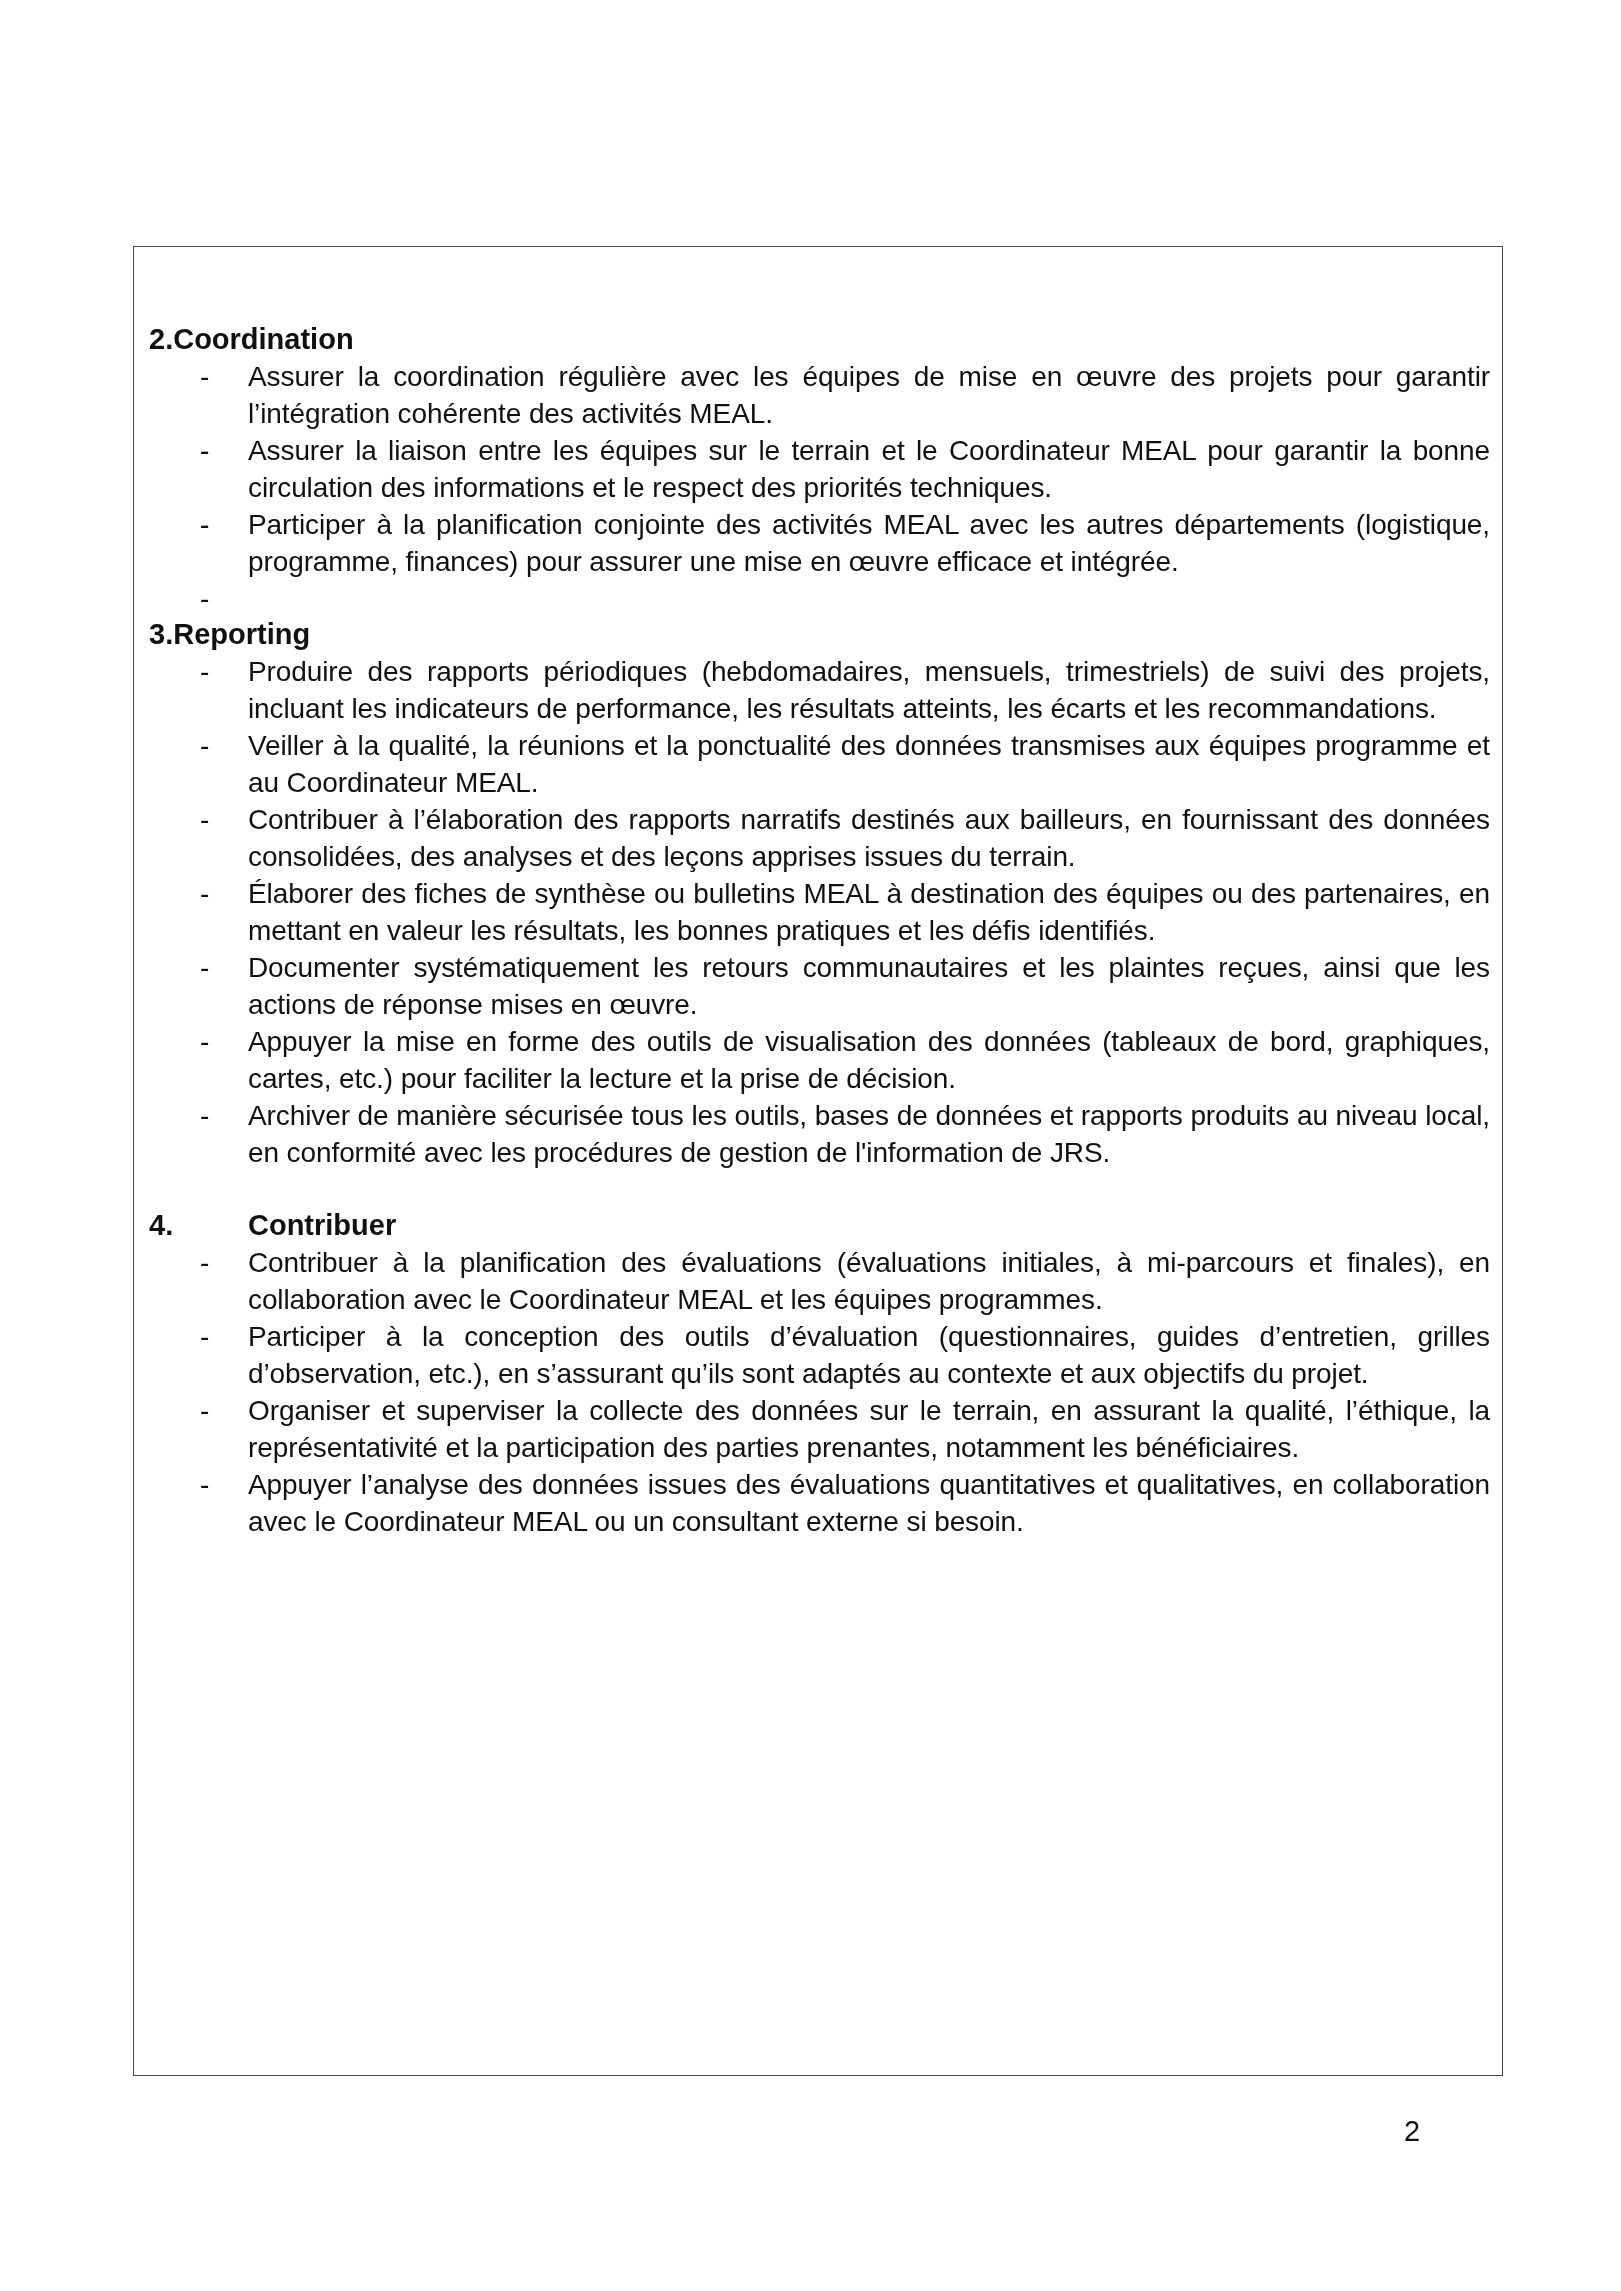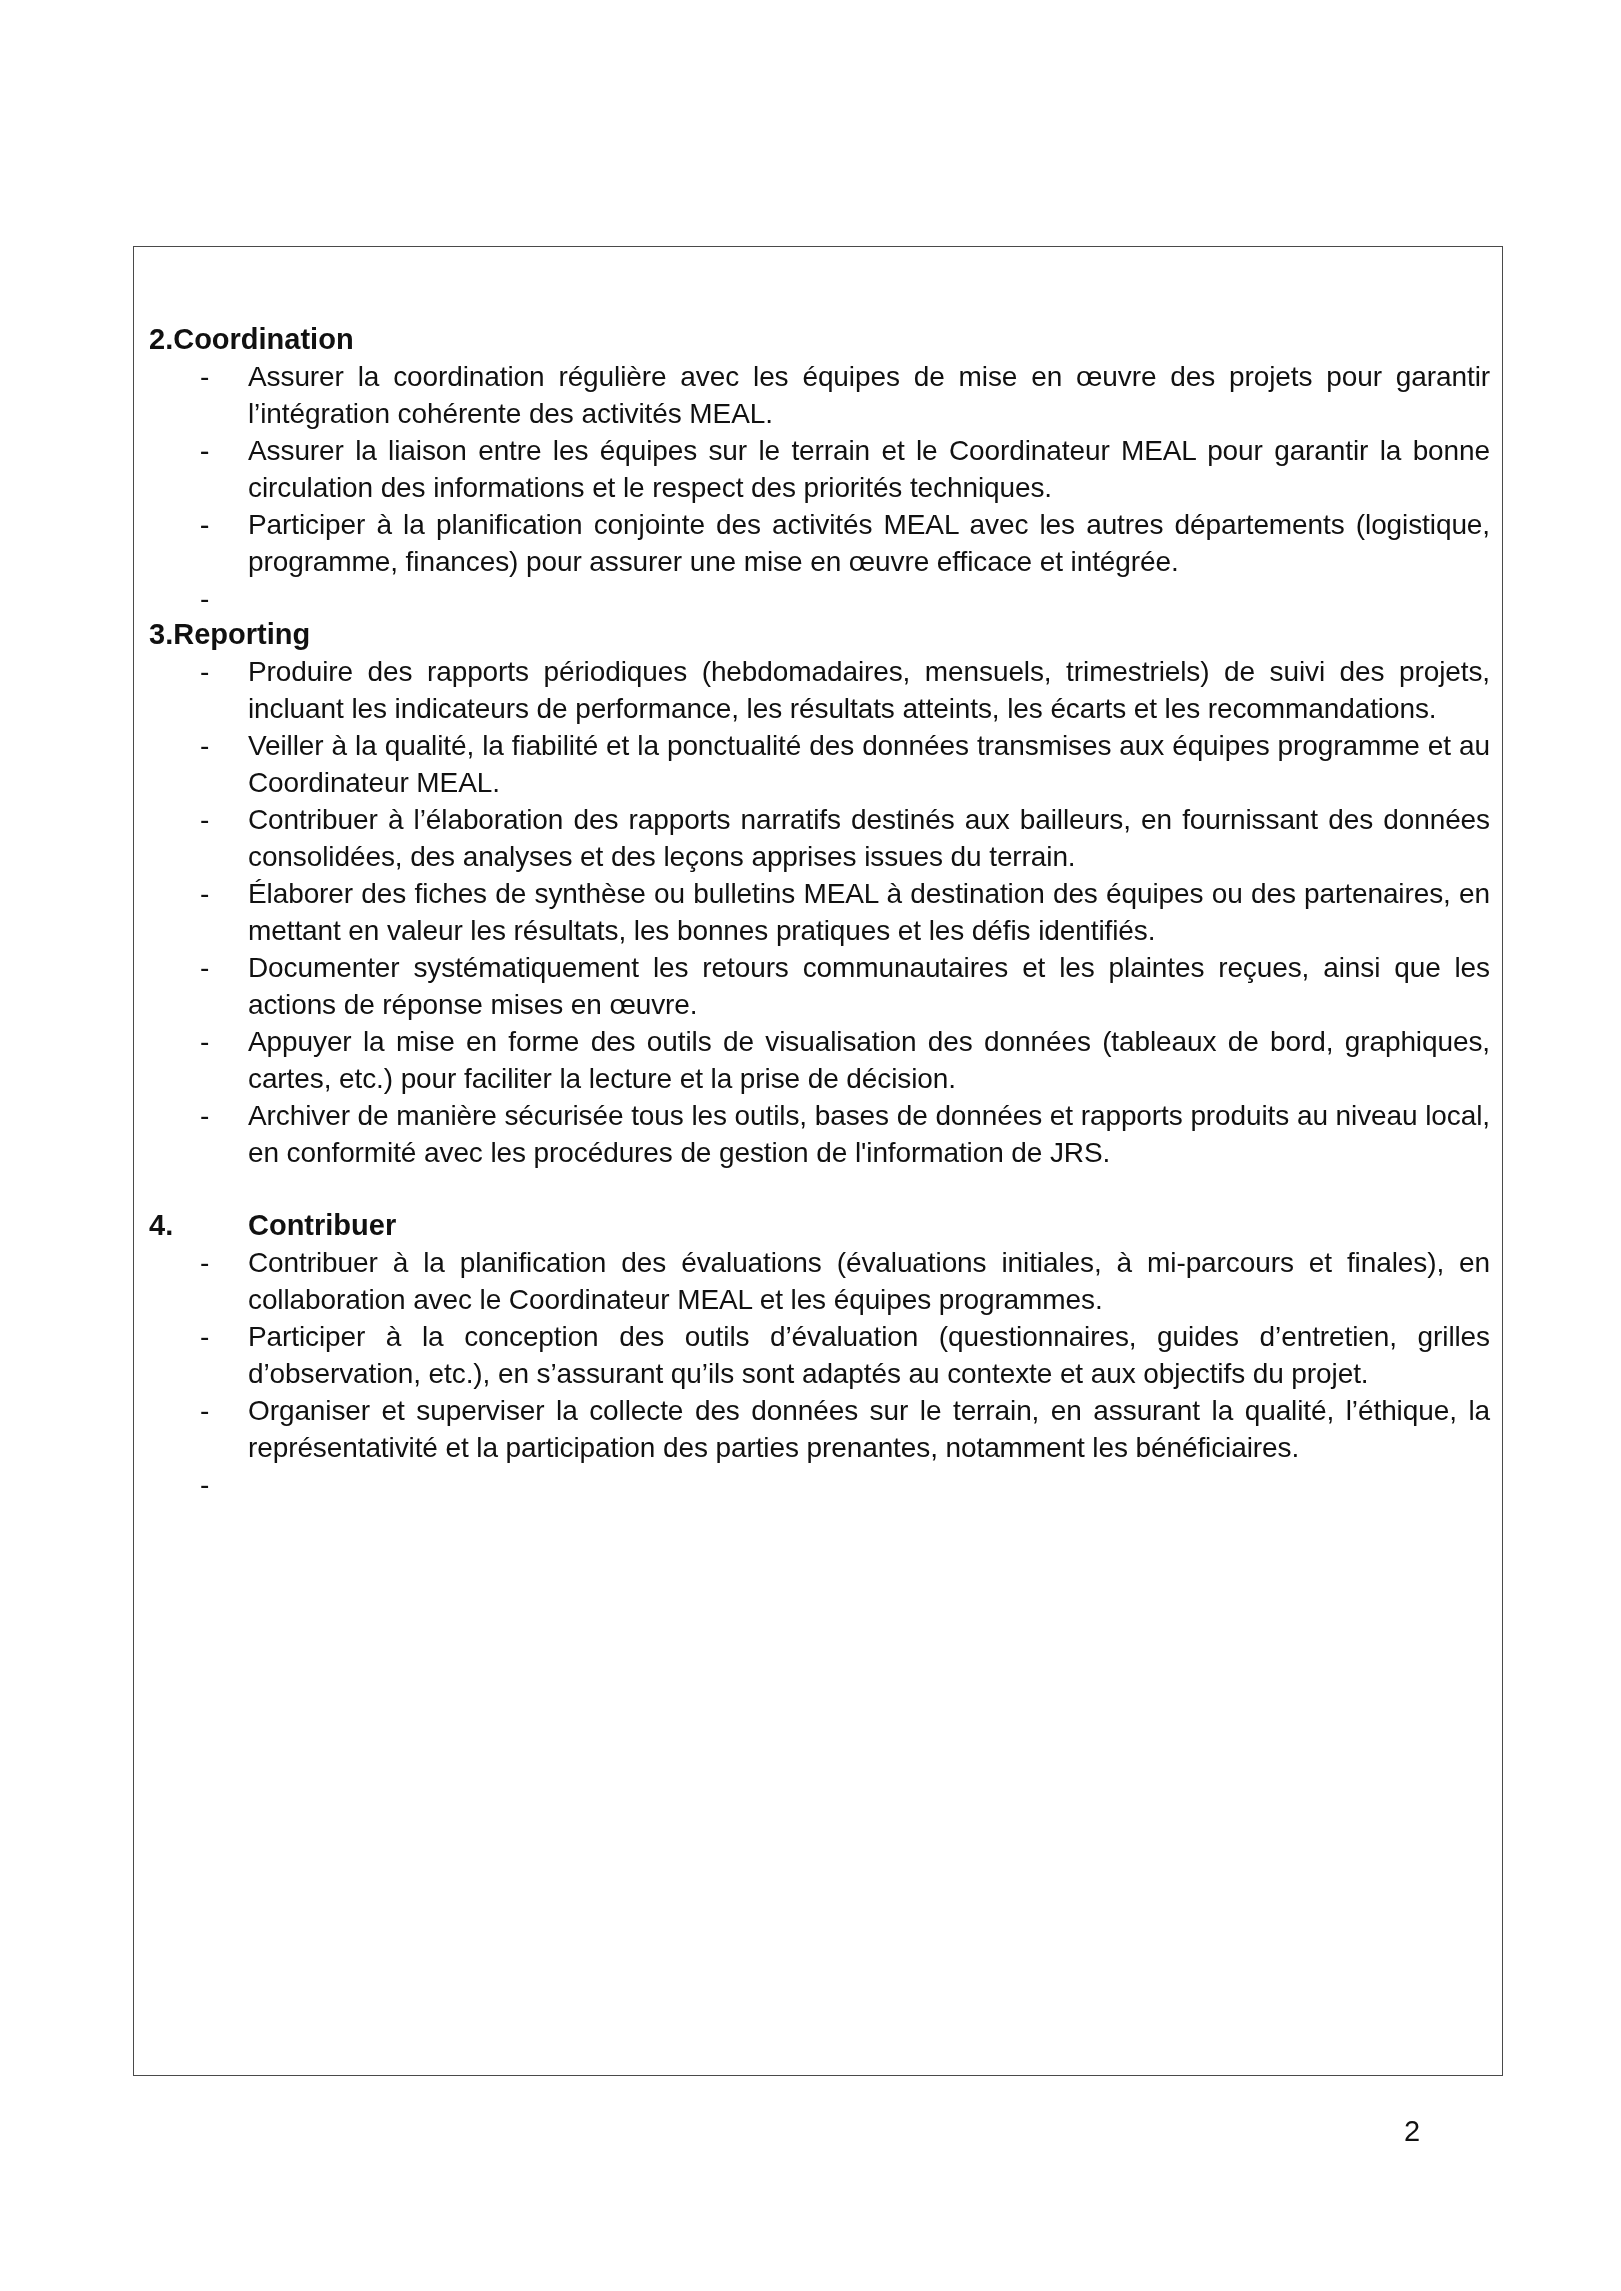--- a/index.html
+++ b/index.html
@@ -43,38 +43,38 @@
     </ul>
   </div>
 
   <div class="section">
     <div class="heading">
       <span class="num">3.</span>
         <span>Reporting</span>
     </div>
     <ul class="items">
       <li class="item"><span class="dash">-</span><span>Produire des rapports périodiques (hebdomadaires, mensuels, trimestriels) de suivi des projets, incluant les indicateurs de performance, les résultats atteints, les écarts et les recommandations.</span></li>
-      <li class="item"><span class="dash">-</span><span>Veiller à la qualité, la fiabilité et la ponctualité des données transmises aux équipes programme et au Coordinateur MEAL.</span></li>
+      <li class="item"><span class="dash">-</span><span>Veiller à la qualité, la réunions et la ponctualité des données transmises aux équipes programme et au Coordinateur MEAL.</span></li>
       <li class="item"><span class="dash">-</span><span>Contribuer à l’élaboration des rapports narratifs destinés aux bailleurs, en fournissant des données consolidées, des analyses et des leçons apprises issues du terrain.</span></li>
       <li class="item"><span class="dash">-</span><span>Élaborer des fiches de synthèse ou bulletins MEAL à destination des équipes ou des partenaires, en mettant en valeur les résultats, les bonnes pratiques et les défis identifiés.</span></li>
       <li class="item"><span class="dash">-</span><span>Documenter systématiquement les retours communautaires et les plaintes reçues, ainsi que les actions de réponse mises en œuvre.</span></li>
       <li class="item"><span class="dash">-</span><span>Appuyer la mise en forme des outils de visualisation des données (tableaux de bord, graphiques, cartes, etc.) pour faciliter la lecture et la prise de décision.</span></li>
       <li class="item"><span class="dash">-</span><span>Archiver de manière sécurisée tous les outils, bases de données et rapports produits au niveau local, en conformité avec les procédures de gestion de l'information de JRS.</span></li>
     </ul>
   </div>
 
   <div class="section">
     <div class="heading tabbed">
       <span class="num">4.</span>
         <span>Contribuer</span>
     </div>
     <ul class="items">
       <li class="item"><span class="dash">-</span><span>Contribuer à la planification des évaluations (évaluations initiales, à mi-parcours et finales), en collaboration avec le Coordinateur MEAL et les équipes programmes.</span></li>
       <li class="item"><span class="dash">-</span><span> Participer à la conception des outils d’évaluation (questionnaires, guides d’entretien, grilles d’observation, etc.), en s’assurant qu’ils sont adaptés au contexte et aux objectifs du projet.</span></li>
       <li class="item"><span class="dash">-</span><span>Organiser et superviser la collecte des données sur le terrain, en assurant la qualité, l’éthique, la représentativité et la participation des parties prenantes, notamment les bénéficiaires.</span></li>
-      <li class="item"><span class="dash">-</span></li>
+      <li class="item"><span class="dash">-</span><span>Appuyer l’analyse des données issues des évaluations quantitatives et qualitatives, en collaboration avec le Coordinateur MEAL ou un consultant externe si besoin.</span></li>
     </ul>
   </div>
 
 </div>
 
 <div class="page-number">2</div>
 
 
 </body></html>

